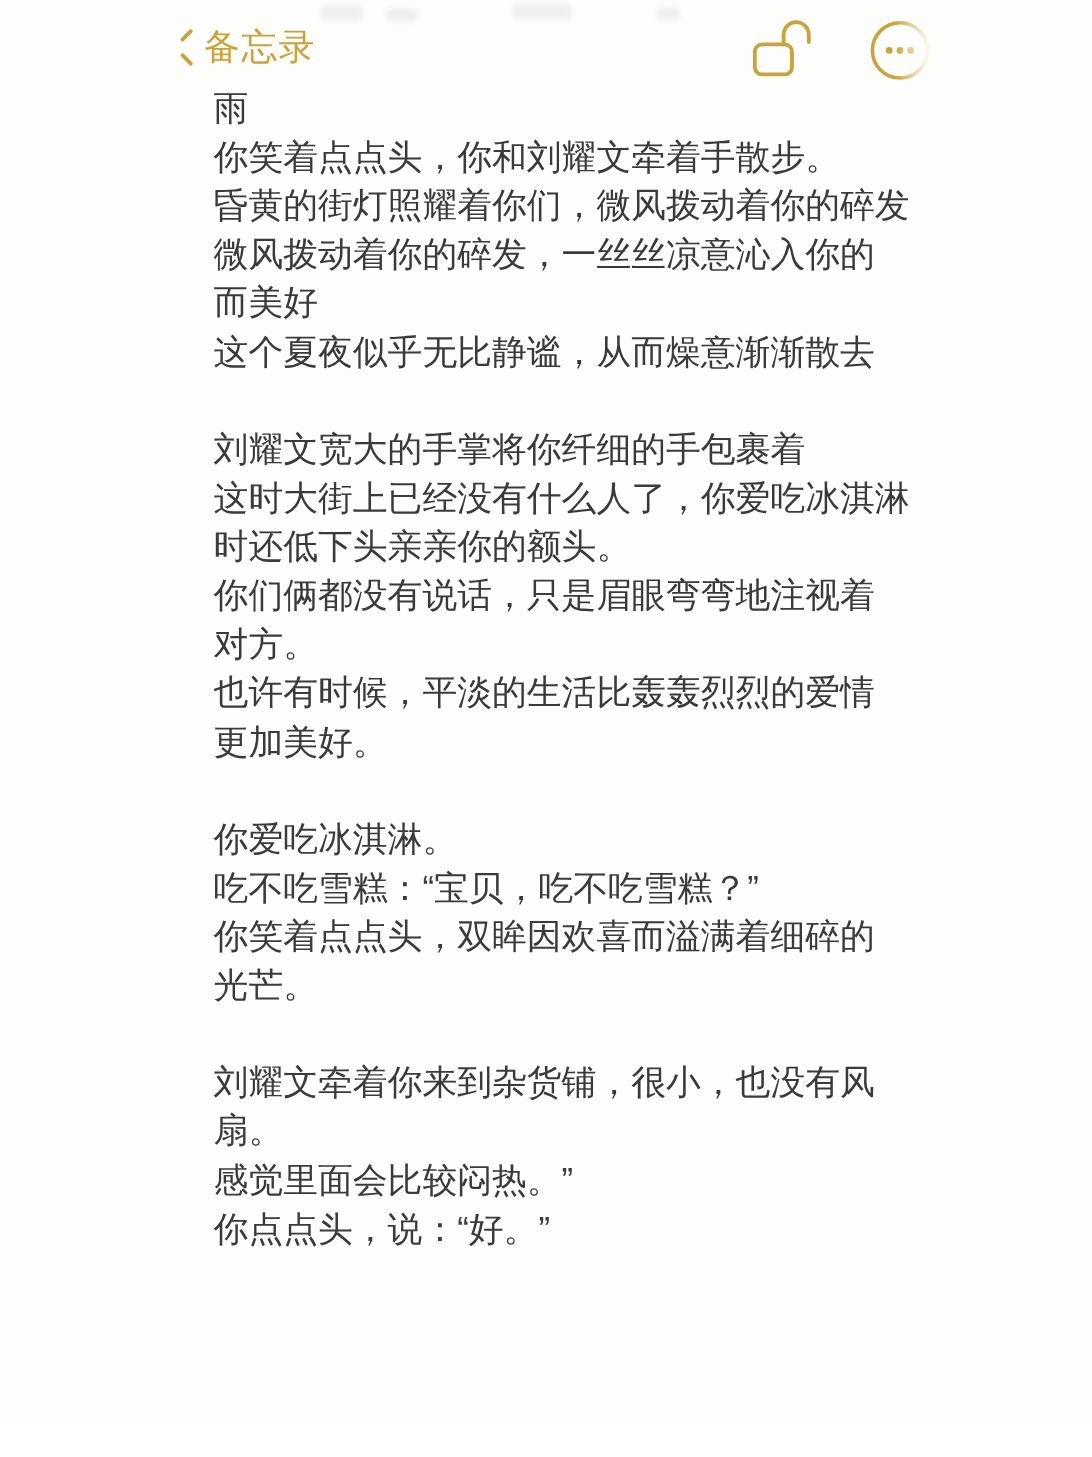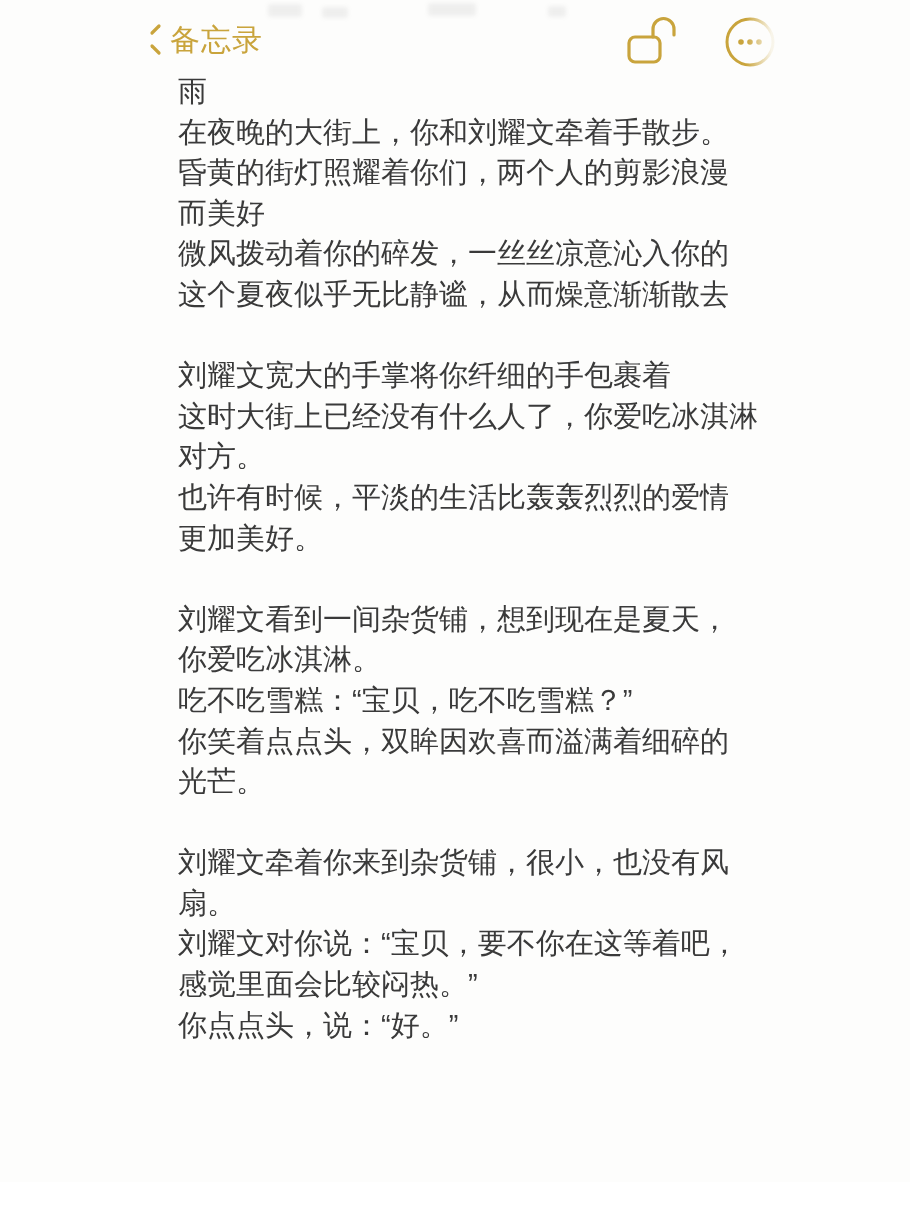--- a/index.html
+++ b/index.html
@@ -124,40 +124,40 @@
           <circle cx="37" cy="30" r="2.8" fill="#c9a43c"></circle>
         </svg>
       </span>
       <div class="more-fade"></div>
     </div>
 
   </div>
 
   <div class="note-content">
     <div class="ln">雨</div>
-    <div class="ln">在夜晚的大街上，你和刘耀文牵着手散步。</div>
-    <div class="ln">昏黄的街灯照耀着你们，两个人的剪影浪漫</div>
+    <div class="ln">你笑着点点头，你和刘耀文牵着手散步。</div>
+    <div class="ln">昏黄的街灯照耀着你们，微风拨动着你的碎发</div>
+    <div class="ln">微风拨动着你的碎发，一丝丝凉意沁入你的</div>
     <div class="ln">而美好</div>
-    <div class="ln">微风拨动着你的碎发，一丝丝凉意沁入你的</div>
     <div class="ln">这个夏夜似乎无比静谧，从而燥意渐渐散去</div>
     <div class="ln"></div>
     <div class="ln">刘耀文宽大的手掌将你纤细的手包裹着</div>
     <div class="ln">这时大街上已经没有什么人了，你爱吃冰淇淋</div>
+    <div class="ln">时还低下头亲亲你的额头。</div>
+    <div class="ln">你们俩都没有说话，只是眉眼弯弯地注视着</div>
     <div class="ln">对方。</div>
     <div class="ln">也许有时候，平淡的生活比轰轰烈烈的爱情</div>
     <div class="ln">更加美好。</div>
     <div class="ln"></div>
-    <div class="ln">刘耀文看到一间杂货铺，想到现在是夏天，</div>
     <div class="ln">你爱吃冰淇淋。</div>
     <div class="ln">吃不吃雪糕：“宝贝，吃不吃雪糕？”</div>
     <div class="ln">你笑着点点头，双眸因欢喜而溢满着细碎的</div>
     <div class="ln">光芒。</div>
     <div class="ln"></div>
     <div class="ln">刘耀文牵着你来到杂货铺，很小，也没有风</div>
     <div class="ln">扇。</div>
-    <div class="ln">刘耀文对你说：“宝贝，要不你在这等着吧，</div>
     <div class="ln">感觉里面会比较闷热。”</div>
     <div class="ln">你点点头，说：“好。”</div>
   </div>
 
   <div class="bottom-fade"></div>
 
 </div>
 
 </body></html>

